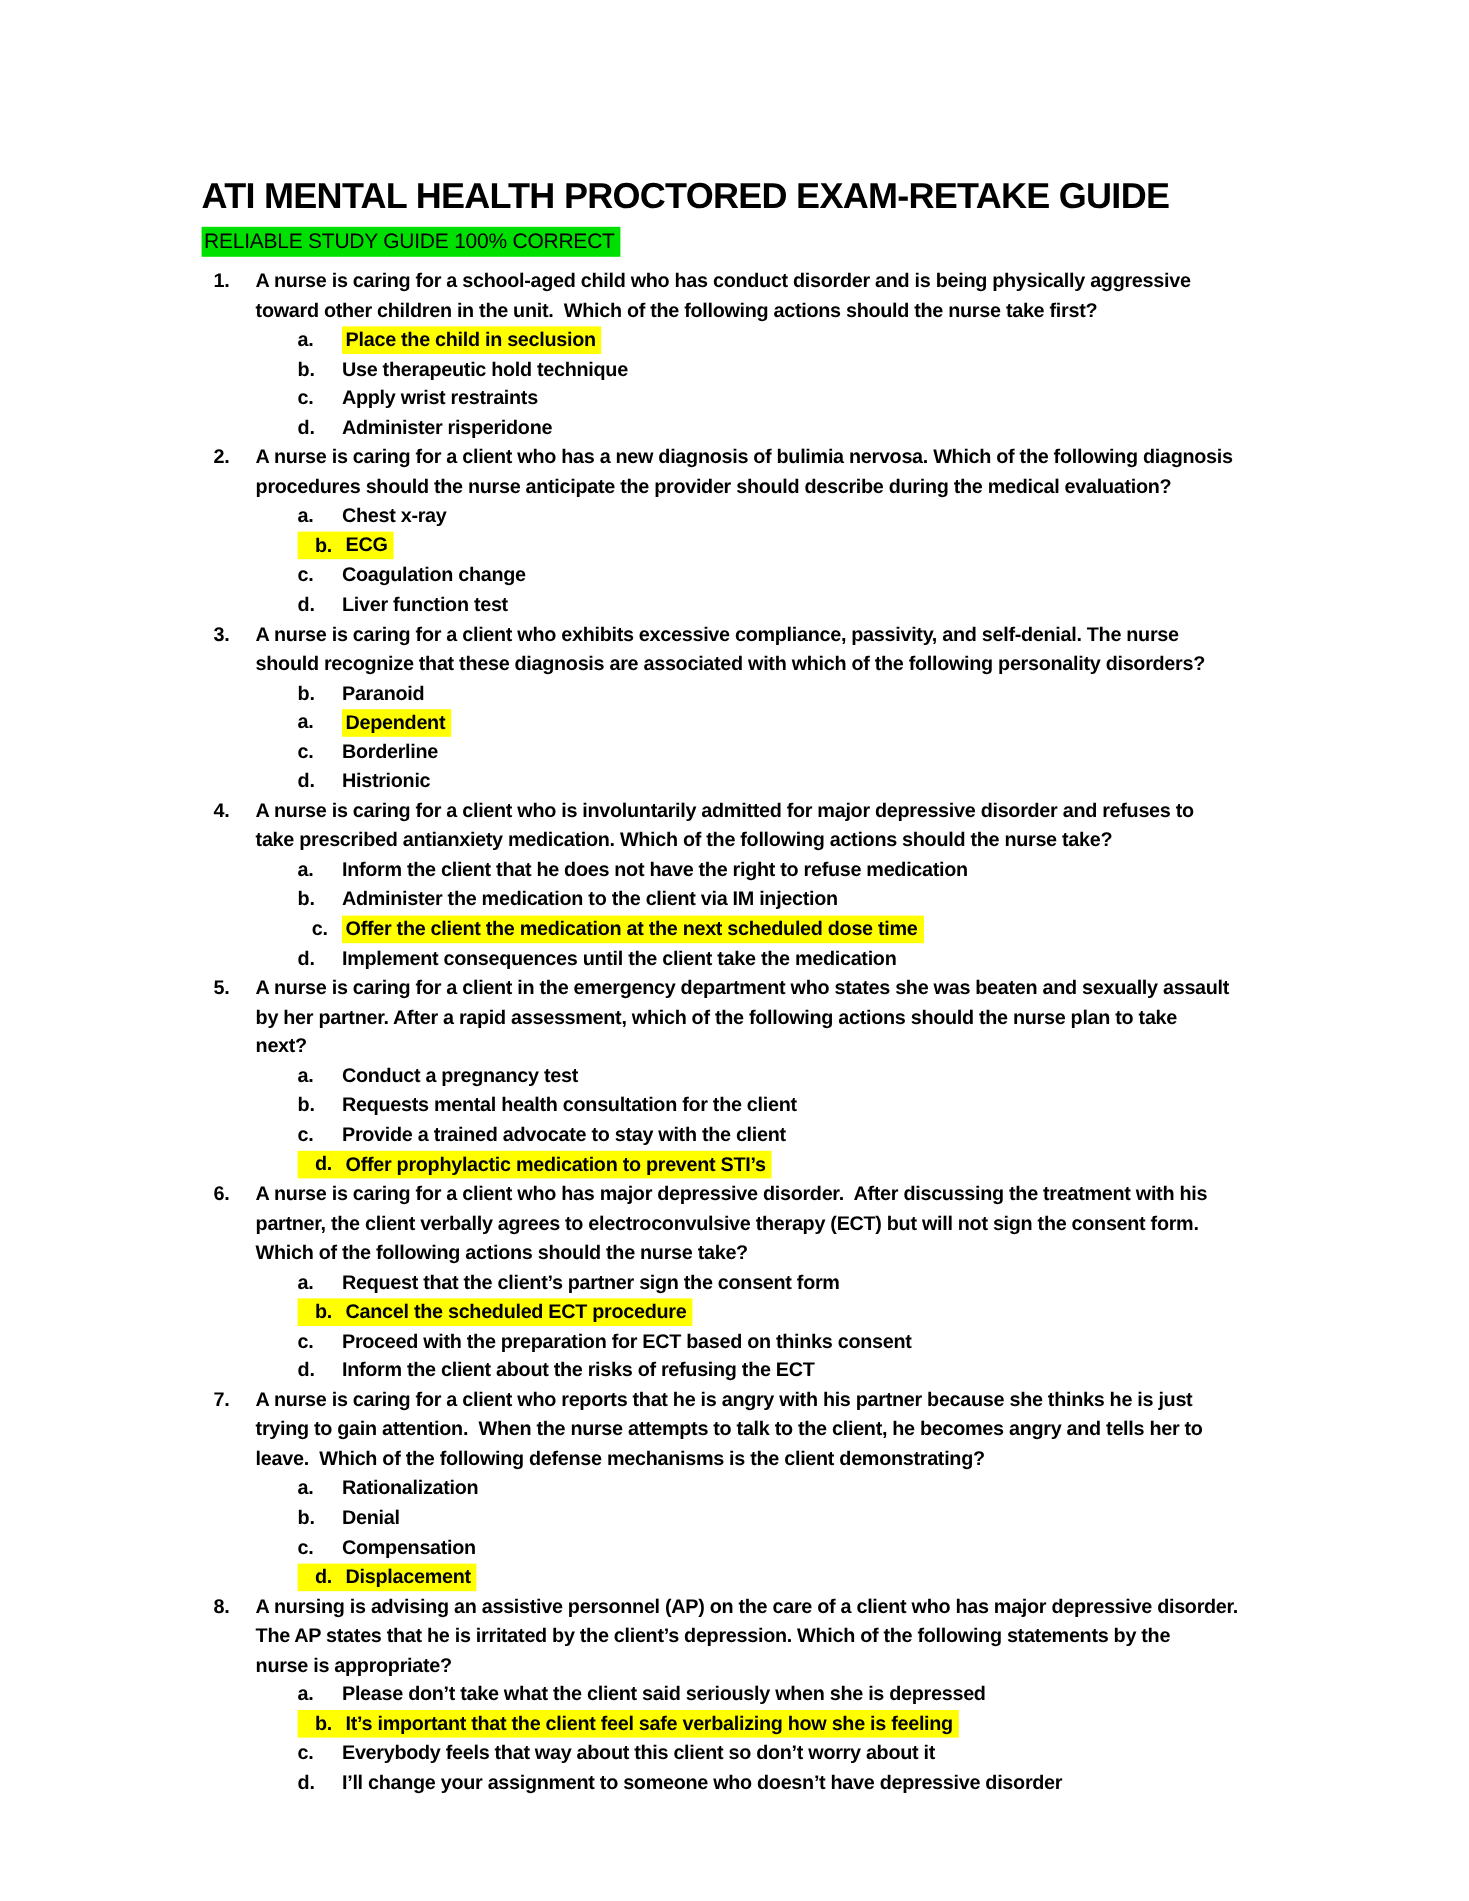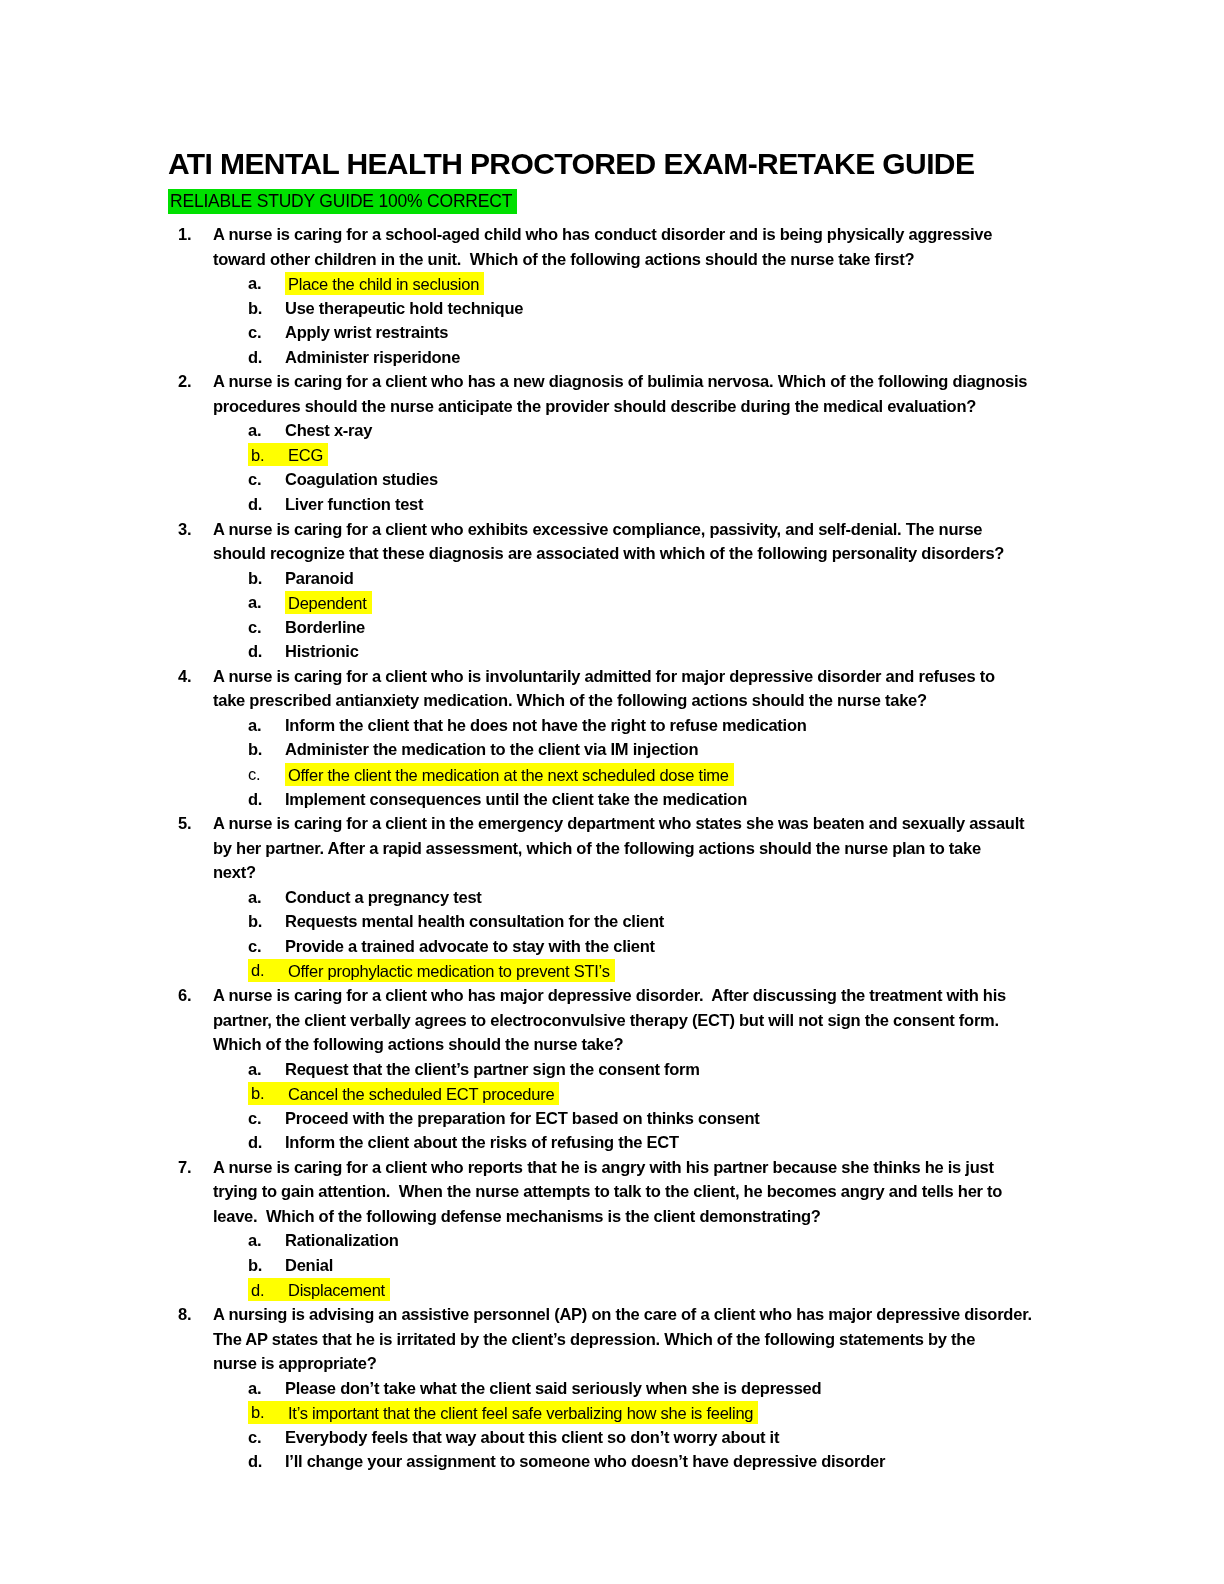--- a/index.html
+++ b/index.html
@@ -46,21 +46,21 @@
     width:960px;
     white-space:pre-wrap;
   }
   ul.options { list-style:none; margin:0; padding:0; }
   li.option { padding-left:80px; white-space:nowrap; }
   .opt-letter { display:inline-block; width:37px; }
   .hl {
     background:var(--hl-yellow,#ffff00);
     padding:2.5px 5px 2.5px 3px;
   }
-  .regular { font-weight:400; }
+  .regular { font-weight:700;text-align:center; }
 </style>
 </head>
 <body>
 
 <div class="page" style="--hl-yellow: #ffff00; --hl-green: #00e000; --page-bg: #ffffff; --text-color: #000000;">
   <h1 class="title">ATI MENTAL HEALTH PROCTORED EXAM-RETAKE GUIDE</h1>
   <div class="subtitle-row">
     <span class="hl-green">RELIABLE STUDY GUIDE 100% CORRECT</span>
   </div>
   <ol class="questions" id="question-list">
@@ -81,21 +81,21 @@
 
   <li class="question">
     <span class="q-num">2.</span>
     <div class="q-text">A nurse is caring for a client who has a new diagnosis of bulimia nervosa. Which of the following diagnosis
 procedures should the nurse anticipate the provider should describe during the medical evaluation?</div>
     <ul class="options">
   <li class="option"><span class="opt-letter">a.</span><span class="opt-text">Chest x-ray</span></li>
 
   <li class="option"><span class="hl"><span class="opt-letter regular">b.</span><span class="opt-text regular">ECG</span></span></li>
 
-  <li class="option"><span class="opt-letter">c.</span><span class="opt-text">Coagulation studies</span></li>
+  <li class="option"><span class="opt-letter">c.</span><span class="opt-text">Coagulation change</span></li>
 
   <li class="option"><span class="opt-letter">d.</span><span class="opt-text">Liver function test</span></li>
 </ul>
   </li>
 
   <li class="question">
     <span class="q-num">3.</span>
     <div class="q-text">A nurse is caring for a client who exhibits excessive compliance, passivity, and self-denial. The nurse
 should recognize that these diagnosis are associated with which of the following personality disorders?</div>
     <ul class="options">
@@ -159,20 +159,21 @@
   <li class="question">
     <span class="q-num">7.</span>
     <div class="q-text">A nurse is caring for a client who reports that he is angry with his partner because she thinks he is just
 trying to gain attention.  When the nurse attempts to talk to the client, he becomes angry and tells her to
 leave.  Which of the following defense mechanisms is the client demonstrating?</div>
     <ul class="options">
   <li class="option"><span class="opt-letter">a.</span><span class="opt-text">Rationalization</span></li>
 
   <li class="option"><span class="opt-letter">b.</span><span class="opt-text">Denial</span></li>
 
+  <li class="option"><span class="opt-letter">c.</span><span class="opt-text">Compensation</span></li>
 
   <li class="option"><span class="hl"><span class="opt-letter regular">d.</span><span class="opt-text regular">Displacement</span></span></li>
 </ul>
   </li>
 
   <li class="question">
     <span class="q-num">8.</span>
     <div class="q-text">A nursing is advising an assistive personnel (AP) on the care of a client who has major depressive disorder.
 The AP states that he is irritated by the client’s depression. Which of the following statements by the
 nurse is appropriate?</div>

